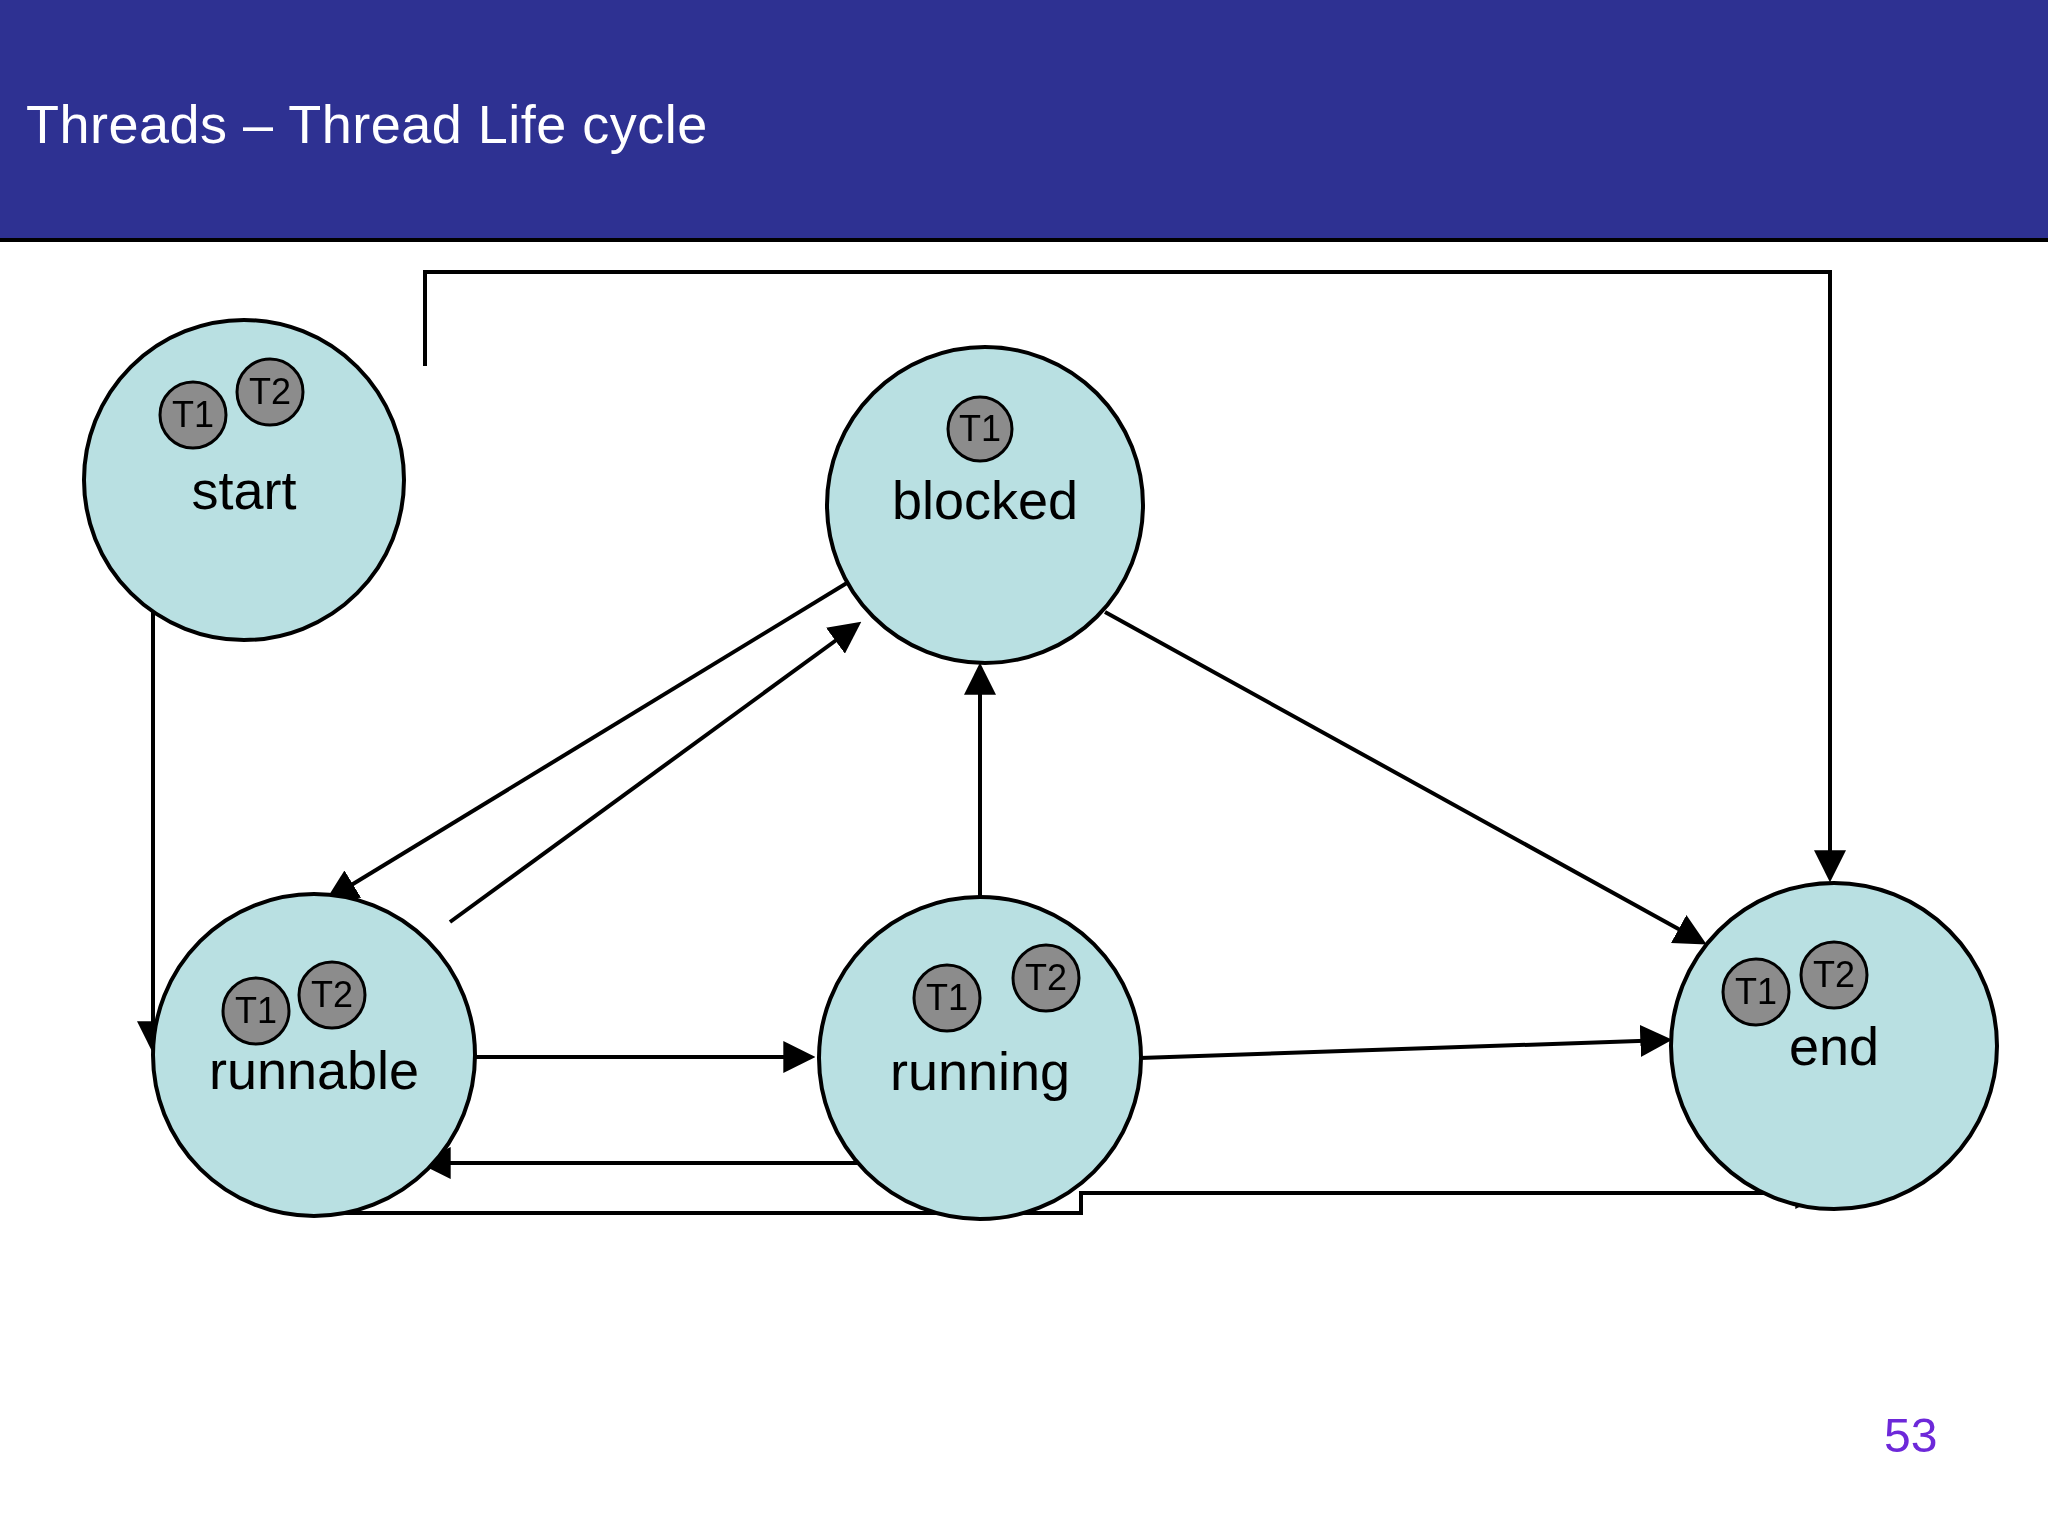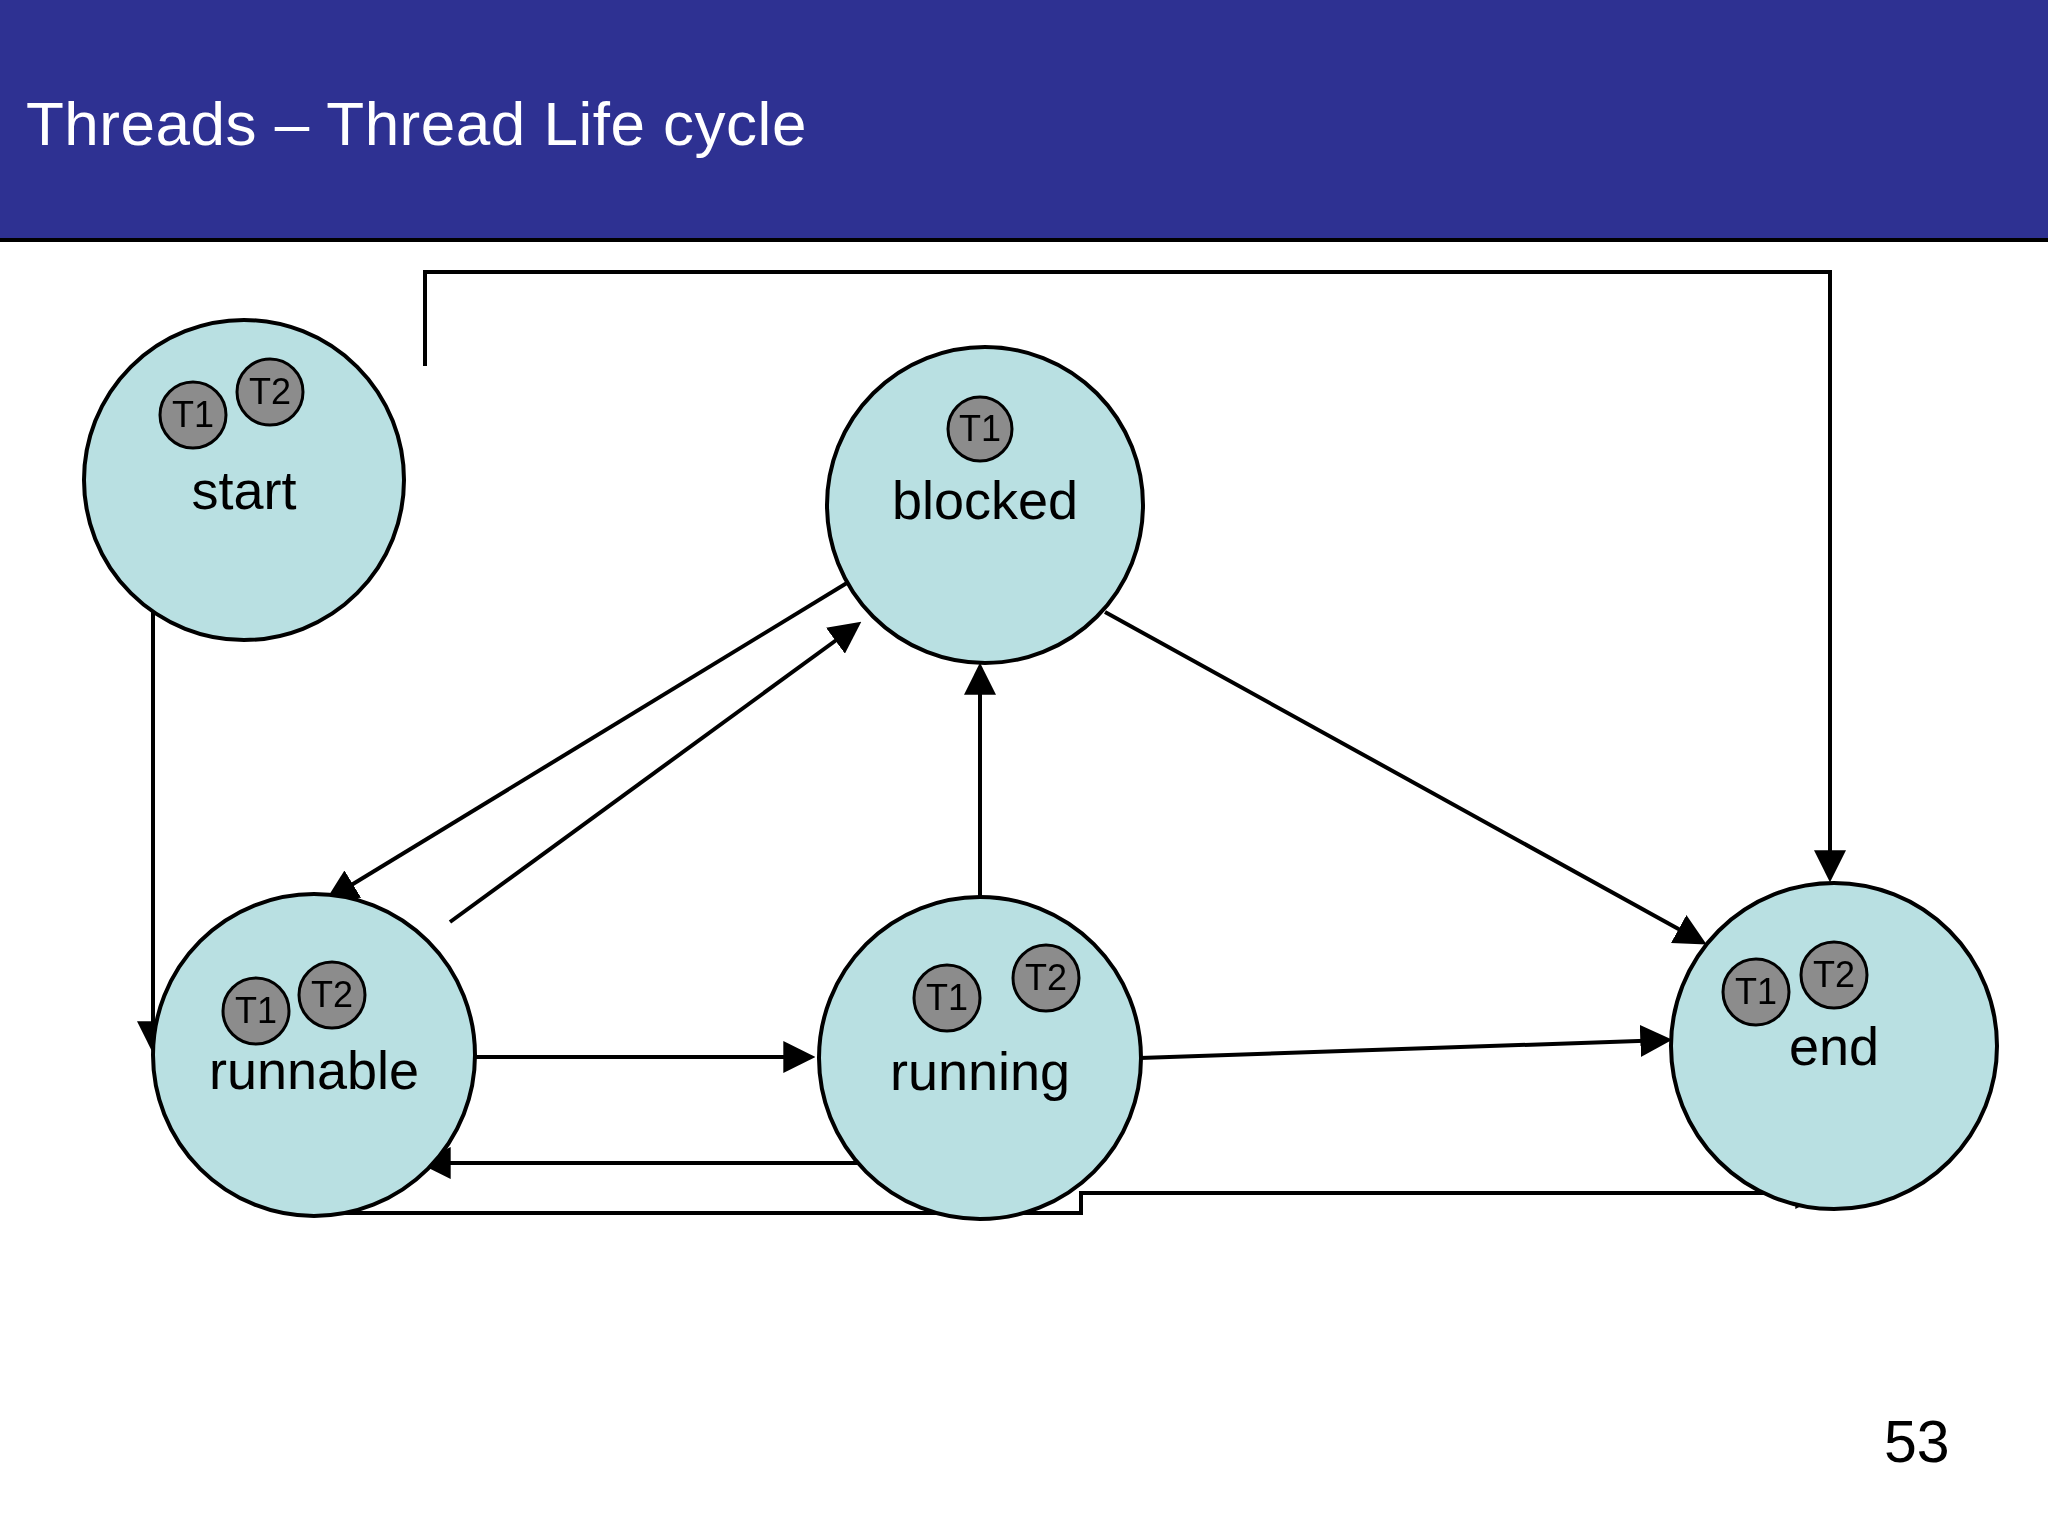--- a/index.html
+++ b/index.html
@@ -23,21 +23,21 @@
     left: 0;
     top: 0;
     width: 2048px;
     height: 238px;
     background: #2e3192;
   }
   #title-text {
     position: absolute;
     left: 26px;
     top: 88px;
-    font-size: 62px;
+    font-size: 54px;
     line-height: 72px;
     color: #ffffff;
     letter-spacing: 0.5px;
     white-space: nowrap;
     font-family: "Liberation Sans", sans-serif;
   }
   #title-rule {
     position: absolute;
     left: 0;
     top: 238px;
@@ -83,22 +83,22 @@
   .edge {
     fill: none;
     stroke: #000000;
     stroke-width: 4;
   }
   
   #page-number {
     position: absolute;
     left: 1884px;
     top: 1408px;
-    font-size: 59px;
-    color: #000000;
+    font-size: 48px;
+    color: #6d28d9;
     font-family: "Liberation Sans", sans-serif;
   }
 </style>
 </head>
 <body>
 
 <div id="slide">
 
   <div id="title-bar">
     <div id="title-text">Threads – Thread Life cycle</div>

